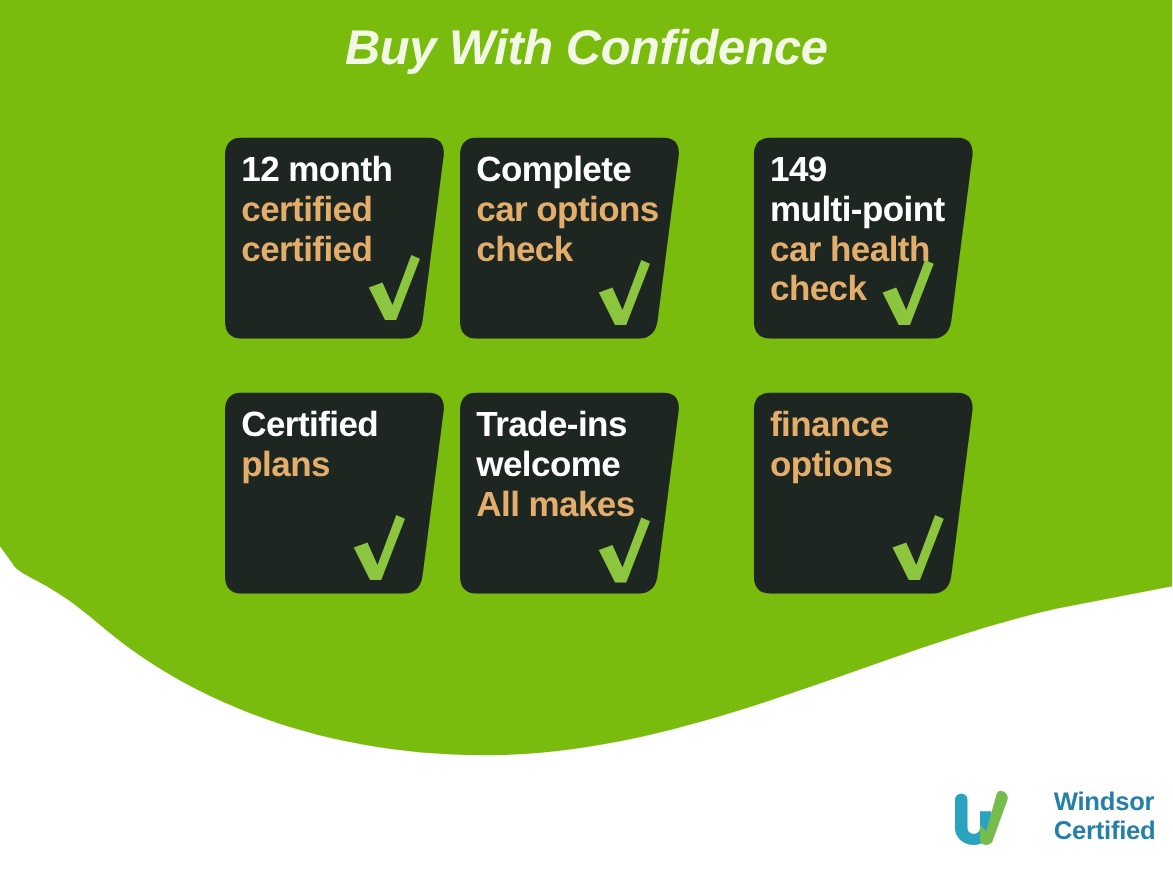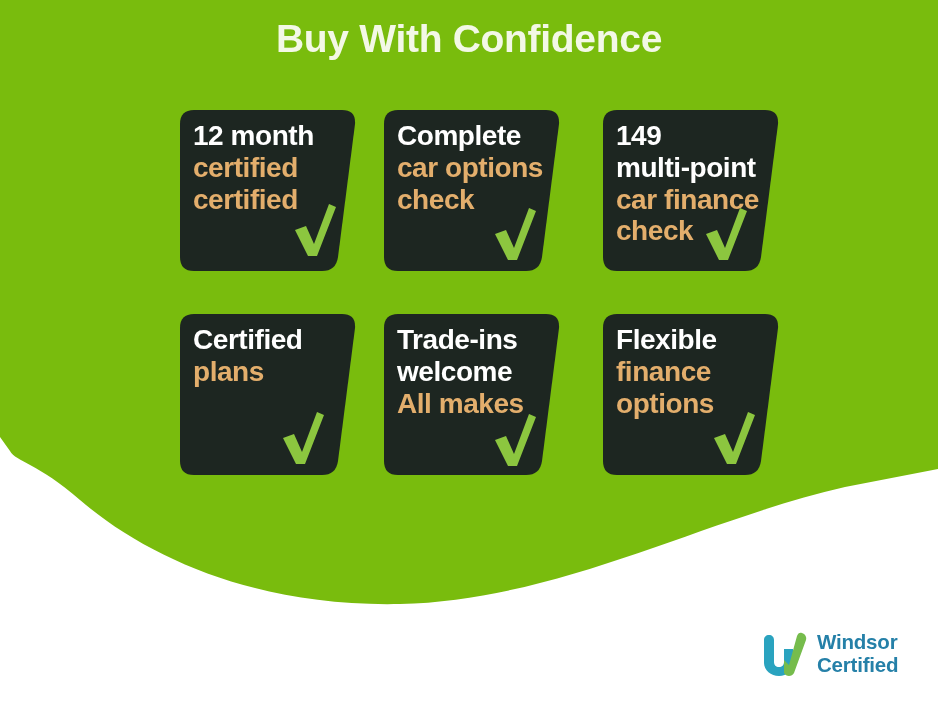--- a/index.html
+++ b/index.html
@@ -31,20 +31,21 @@
     position: absolute;
     left: 0;
     top: 16px;
     width: 938px;
     text-align: center;
     font-size: 39px;
     font-weight: bold;
     letter-spacing: -0.3px;
     color: #f3f8e6;
     line-height: 1.18;
+    font-style: italic;
   }
   
   #cards {
     position: absolute;
     left: 180px;
     top: 110px;
     width: 576px;
     height: 365px;
   }
   .card {
@@ -73,21 +74,21 @@
   .card .tick {
     position: absolute;
     z-index: 2;
     width: 46px;
     height: 56px;
   }
   
   .r0 { top: 0px; }
   .r1 { top: 204px; }
   .c0 { left: 0px; }
-  .c1 { left: 204px; }
+  .c1 { left: 188px; }
   .c2 { left: 423px; }
 
   
   .tick-a { left: 112px; top: 92px; }
   .tick-b { left: 108px; top: 96px; }
   .tick-c { left: 100px; top: 96px; }
   .tick-d { left: 108px; top: 98px; }
 
   
   #logo {
@@ -101,21 +102,21 @@
     gap: 9px;
   }
   #logo-mark { width: 46px; height: 45px; flex: 0 0 auto; }
   #logo-text {
     font-size: 20.5px;
     font-weight: bold;
     line-height: 1.12;
     color: #2580a8;
     letter-spacing: -0.2px;
   }
-  #logo-text span { display: block; }
+  #logo-text span { display: block; margin-left: 26px; }
 </style>
 </head>
 <body>
 
 <div id="stage">
 
   <svg id="green-bg" viewBox="0 0 938 704" aria-hidden="true">
     <path d="M 0,0
              L 938,0
              L 938,469
@@ -158,21 +159,21 @@
       </svg>
     </div>
 
     <div class="card r0 c2">
       <svg class="shape" viewBox="0 0 176 161" aria-hidden="true">
         <path d="M 14,0 L 162,0 Q 176,0 175,14 L 158,147 Q 156,161 142,161 L 14,161 Q 0,161 0,147 L 0,14 Q 0,0 14,0 Z" fill="#1d2621"></path>
       </svg>
       <div class="copy">
         <span class="l-white">149</span>
         <span class="l-white">multi-point</span>
-        <span class="l-tan">car finance</span>
+        <span class="l-tan">car health</span>
         <span class="l-tan">check</span>
       </div>
       <svg class="tick tick-c" viewBox="0 0 46 56" aria-hidden="true">
         <path d="M 3,28 L 14,24 L 22,42 L 37,2 L 44,5 L 25,54 L 16,54 Z" fill="#8cc63f"></path>
       </svg>
     </div>
 
     <div class="card r1 c0">
       <svg class="shape" viewBox="0 0 176 161" aria-hidden="true">
         <path d="M 14,0 L 162,0 Q 176,0 175,14 L 158,147 Q 156,161 142,161 L 14,161 Q 0,161 0,147 L 0,14 Q 0,0 14,0 Z" fill="#1d2621"></path>
@@ -198,21 +199,20 @@
       <svg class="tick tick-d" viewBox="0 0 46 56" aria-hidden="true">
         <path d="M 3,28 L 14,24 L 22,42 L 37,2 L 44,5 L 25,54 L 16,54 Z" fill="#8cc63f"></path>
       </svg>
     </div>
 
     <div class="card r1 c2">
       <svg class="shape" viewBox="0 0 176 161" aria-hidden="true">
         <path d="M 14,0 L 162,0 Q 176,0 175,14 L 158,147 Q 156,161 142,161 L 14,161 Q 0,161 0,147 L 0,14 Q 0,0 14,0 Z" fill="#1d2621"></path>
       </svg>
       <div class="copy">
-        <span class="l-white">Flexible</span>
         <span class="l-tan">finance</span>
         <span class="l-tan">options</span>
       </div>
       <svg class="tick tick-b" viewBox="0 0 46 56" aria-hidden="true">
         <path d="M 3,28 L 14,24 L 22,42 L 37,2 L 44,5 L 25,54 L 16,54 Z" fill="#8cc63f"></path>
       </svg>
     </div>
 
   </div>
 

